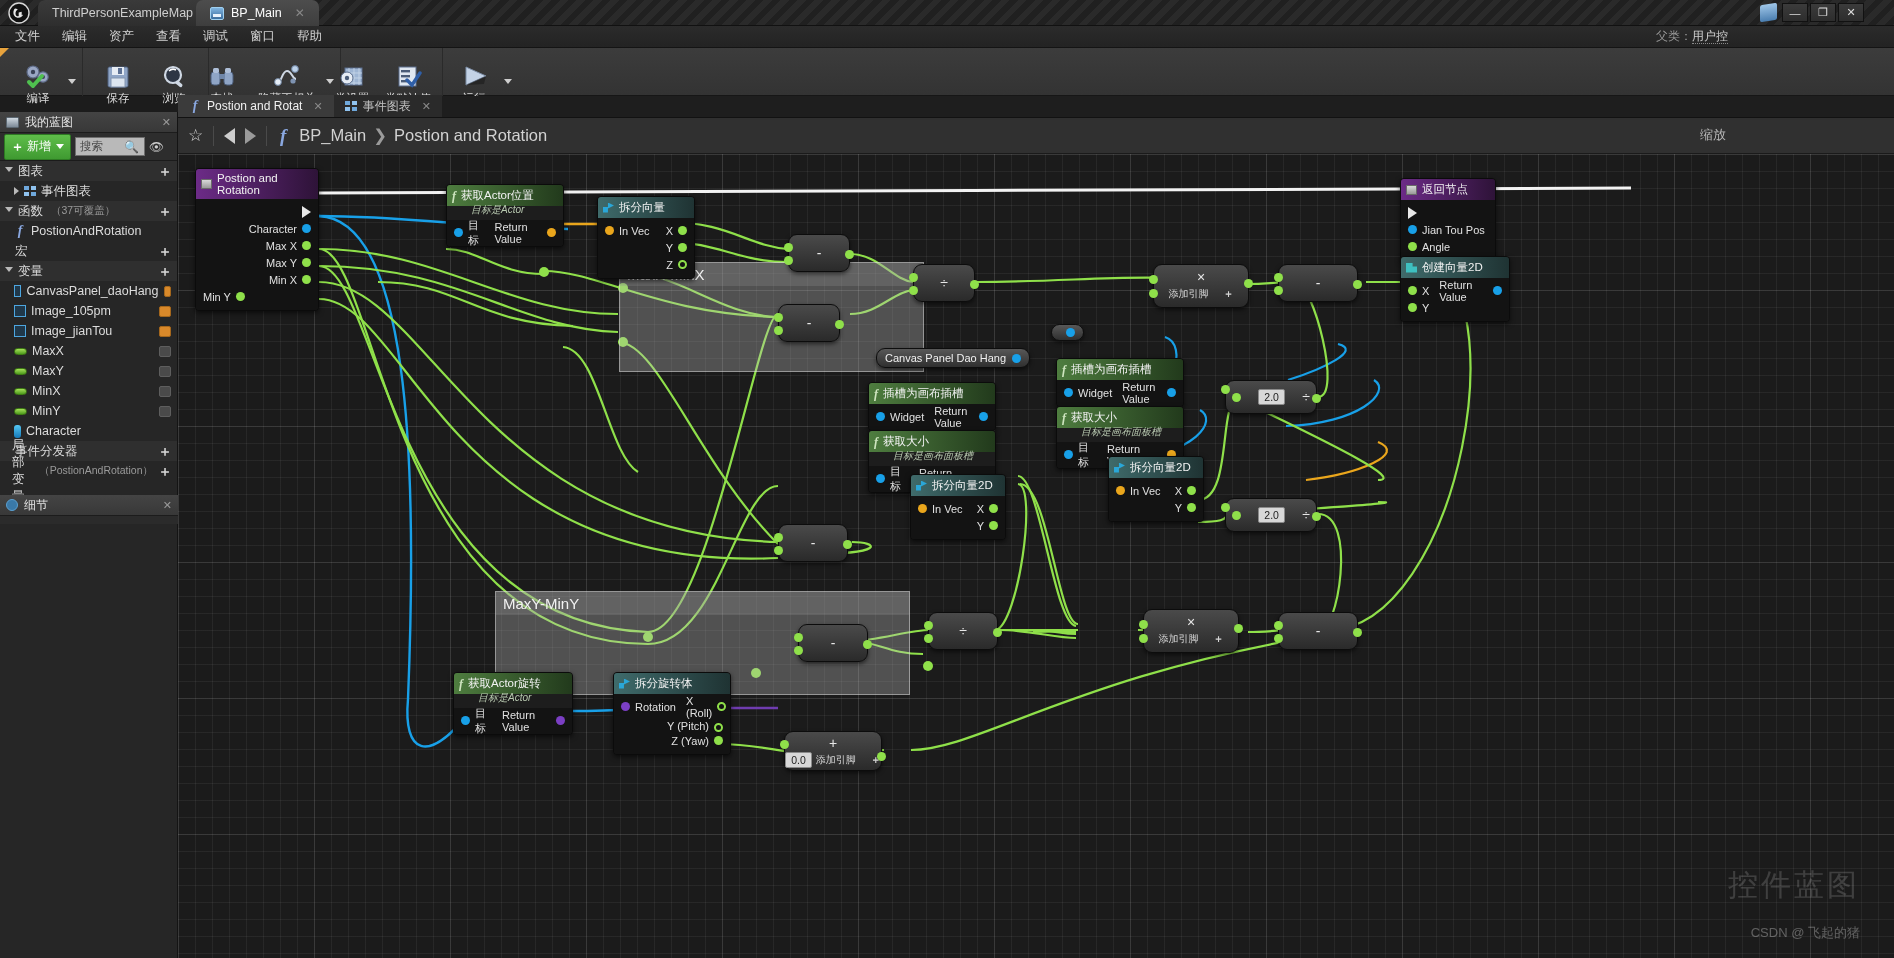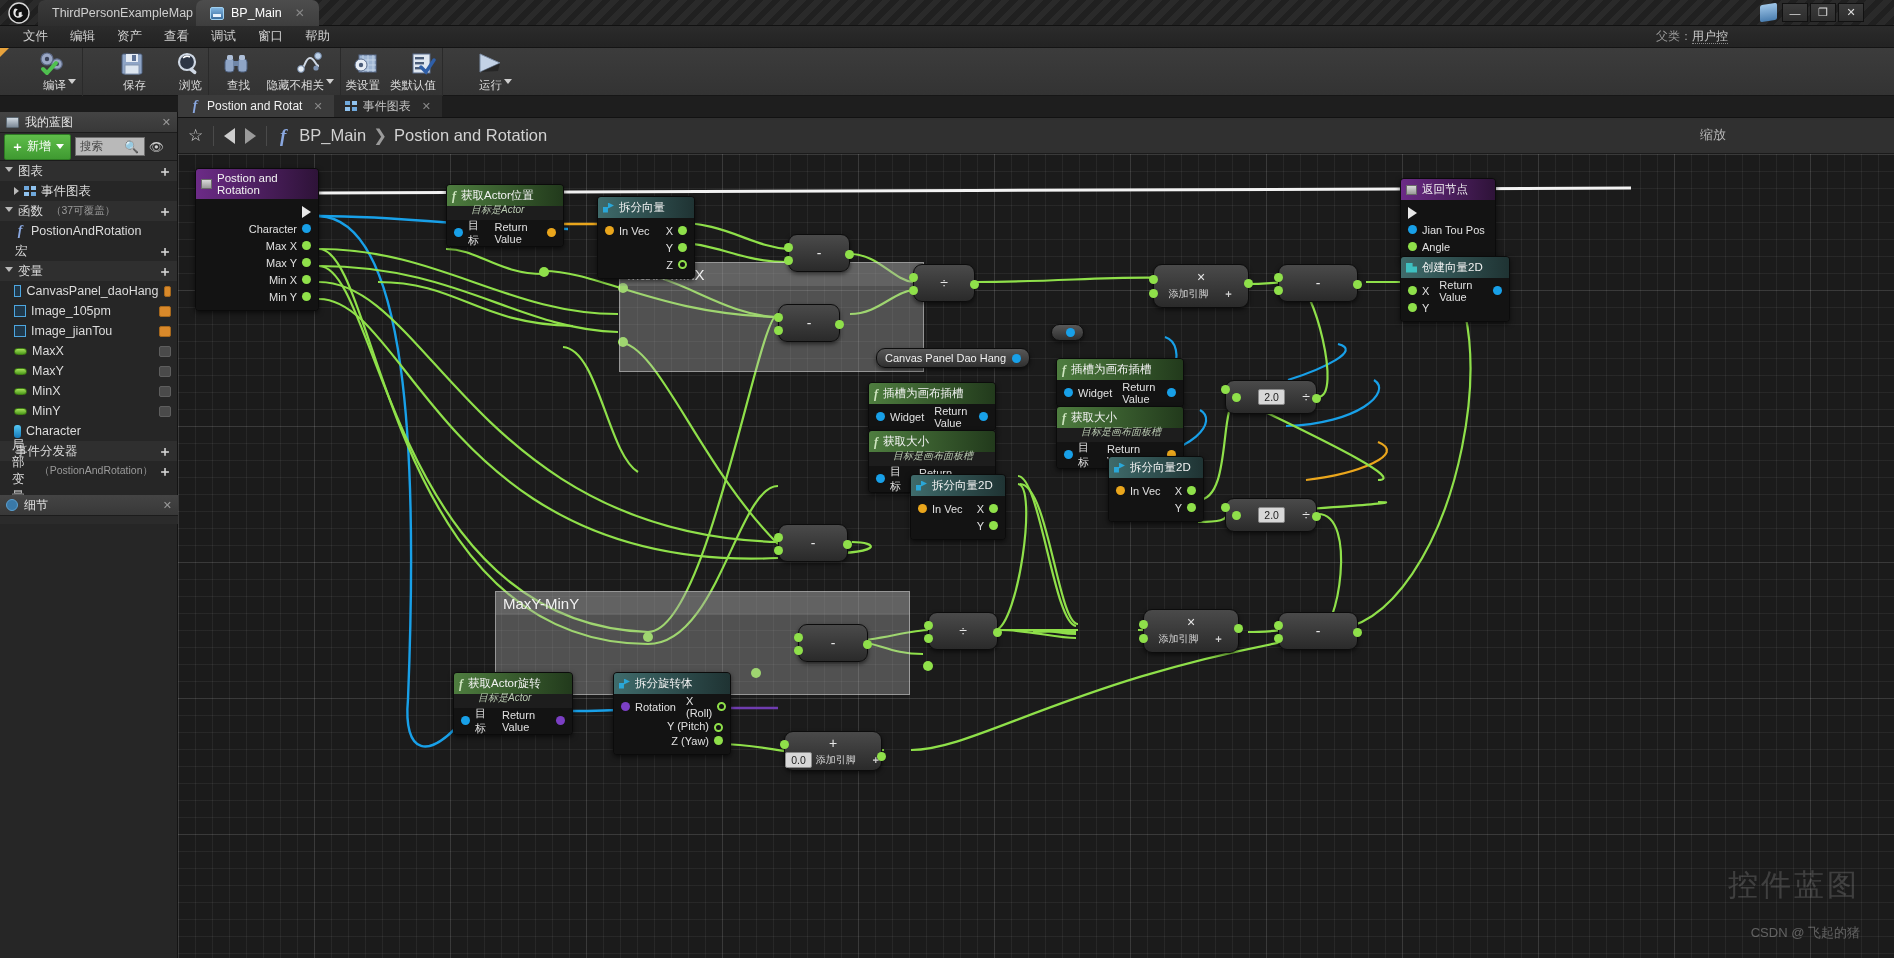--- a/index.html
+++ b/index.html
@@ -25,34 +25,34 @@
     height:3px; background:#e8f2fb; }
   .win-ctl { position:absolute; top:3px; height:19px; width:26px;
     background:linear-gradient(#3b3b3b,#2d2d2d); border:1px solid #111;
     display:flex; align-items:center; justify-content:center; font-size:11px; color:#ddd;}
   .widget-badge { position:absolute; right:117px; top:4px; width:17px; height:17px;
     background:linear-gradient(#9fc6e8,#4a7eb0); transform:skewY(-8deg); border-radius:2px; }
 
   
   .menubar { position:absolute; left:0; top:26px; width:1894px; height:22px;
     background:linear-gradient(#2b2b2b,#232323); border-bottom:1px solid #141414;
-    display:flex; align-items:center; padding-left:12px; }
+    display:flex; align-items:center; padding-left:4px; }
   .menubar .mi { font-size:12.5px; color:#d2d2d2; padding:2px 11px; }
   .parentclass { position:absolute; right:8px; top:28px; font-size:12px; color:#9a9a9a; }
   .parentclass b { color:#cfcfcf; font-weight:normal; border-bottom:1px dotted #888; }
 
   
   .toolbar { position:absolute; left:0; top:48px; width:1894px; height:48px;
     background:linear-gradient(#3c3c3c,#333); border-bottom:1px solid #161616; }
   .tb-corner { position:absolute; left:0; top:0; width:0; height:0;
     border-left:9px solid #e8a33d; border-bottom:9px solid transparent; }
   .tbgroup { position:absolute; top:0; height:48px; display:flex; align-items:flex-start;
     border-right:1px solid #2a2a2a; padding:0 6px; }
   .tbitem { width:56px; height:46px; display:flex; flex-direction:column;
-    align-items:flex-end; justify-content:flex-start; padding-top:3px; }
+    align-items:center; justify-content:flex-start; padding-top:16px; }
   .tbitem .lab { font-size:11.5px; color:#dcdcdc; margin-top:1px; white-space:nowrap;}
   .tbitem .ico { width:28px; height:26px; position:relative; }
   .caret { width:0;height:0;border-left:4px solid transparent;border-right:4px solid transparent;
     border-top:5px solid #cfcfcf; align-self:center; margin-top:18px; margin-left:2px;}
   .dbgbox { position:absolute; left:504px; top:51px; width:96px; height:18px;
     background:linear-gradient(#e9e9e9,#d2d2d2); border:1px solid #9a9a9a;
     display:flex; align-items:center; justify-content:center; gap:5px;
     font-size:11.5px; color:#1b1b1b; }
   .dbgcaret { width:0;height:0;border-left:4px solid transparent;border-right:4px solid transparent;
     border-top:5px solid #222; }
@@ -667,21 +667,21 @@
           <span class="pin green"></span>
         </div>
         <div class="prow" style="justify-content:flex-end;">
           <span>Max Y</span>
           <span class="pin green"></span>
         </div>
         <div class="prow" style="justify-content:flex-end;">
           <span>Min X</span>
           <span class="pin green"></span>
         </div>
-        <div class="prow" style="justify-content:flex-end;">
+        <div class="prow" style="">
           <span>Min Y</span>
           <span class="pin green"></span>
         </div>
       </div>
     </div>
 
     <div class="node" style="left:268px; top:30px; width:118px;">
       <div class="nhdr green">
         <span class="ic-f">f</span>
         <span>获取Actor位置</span>

